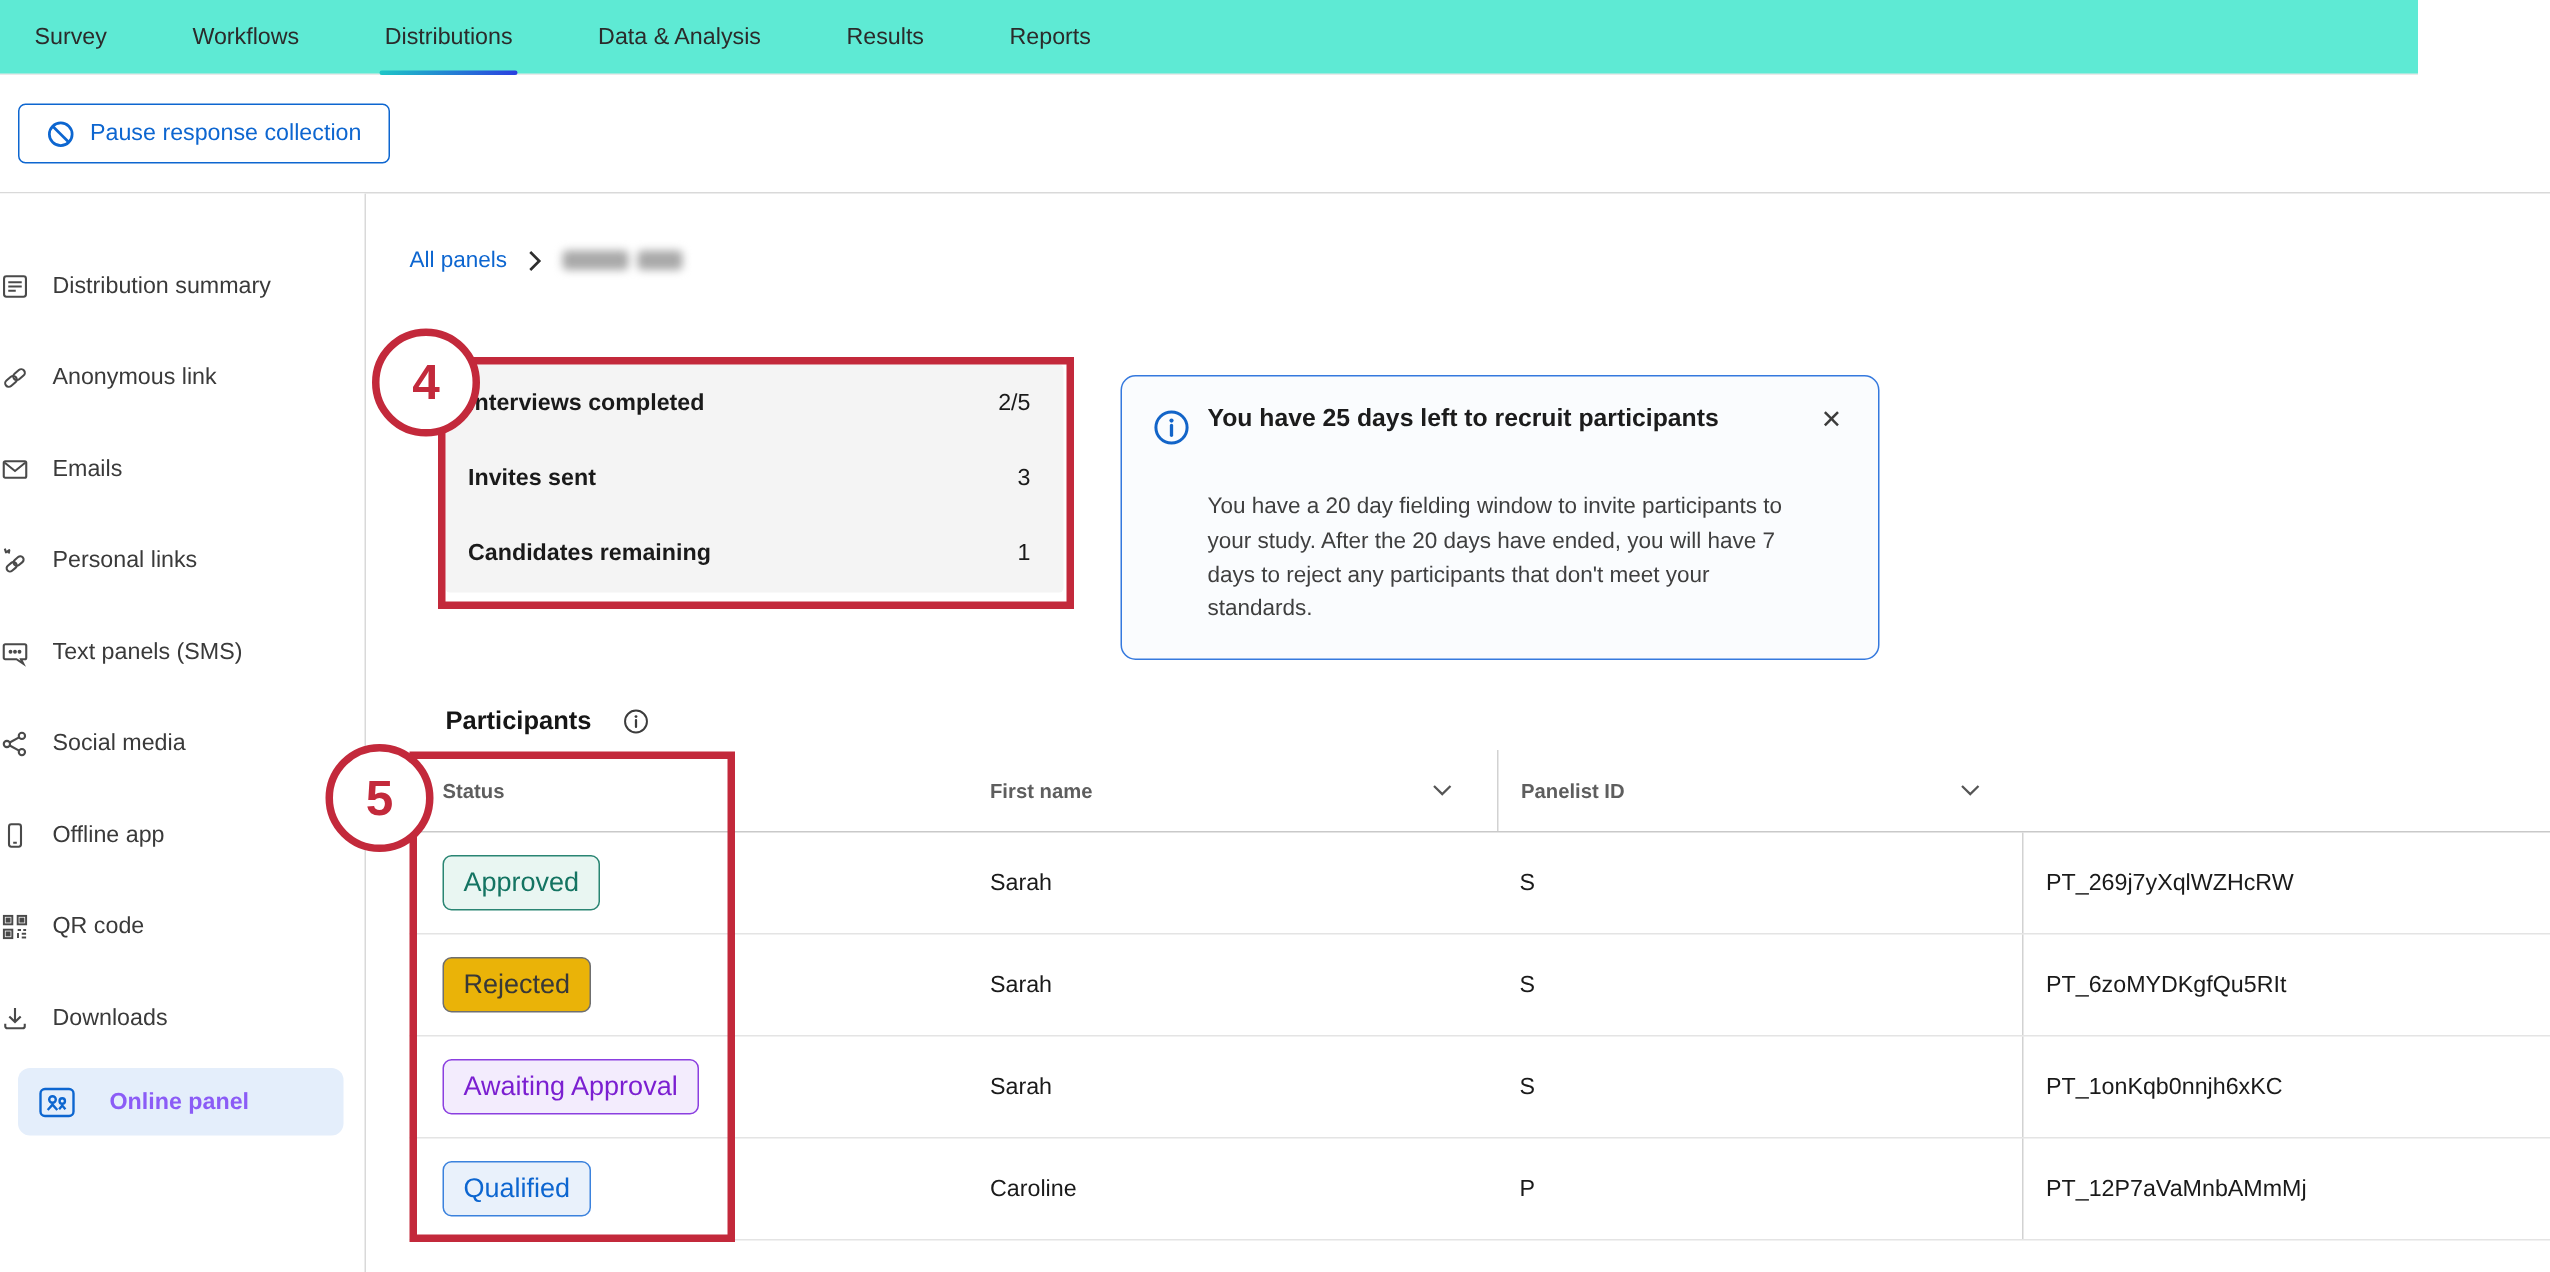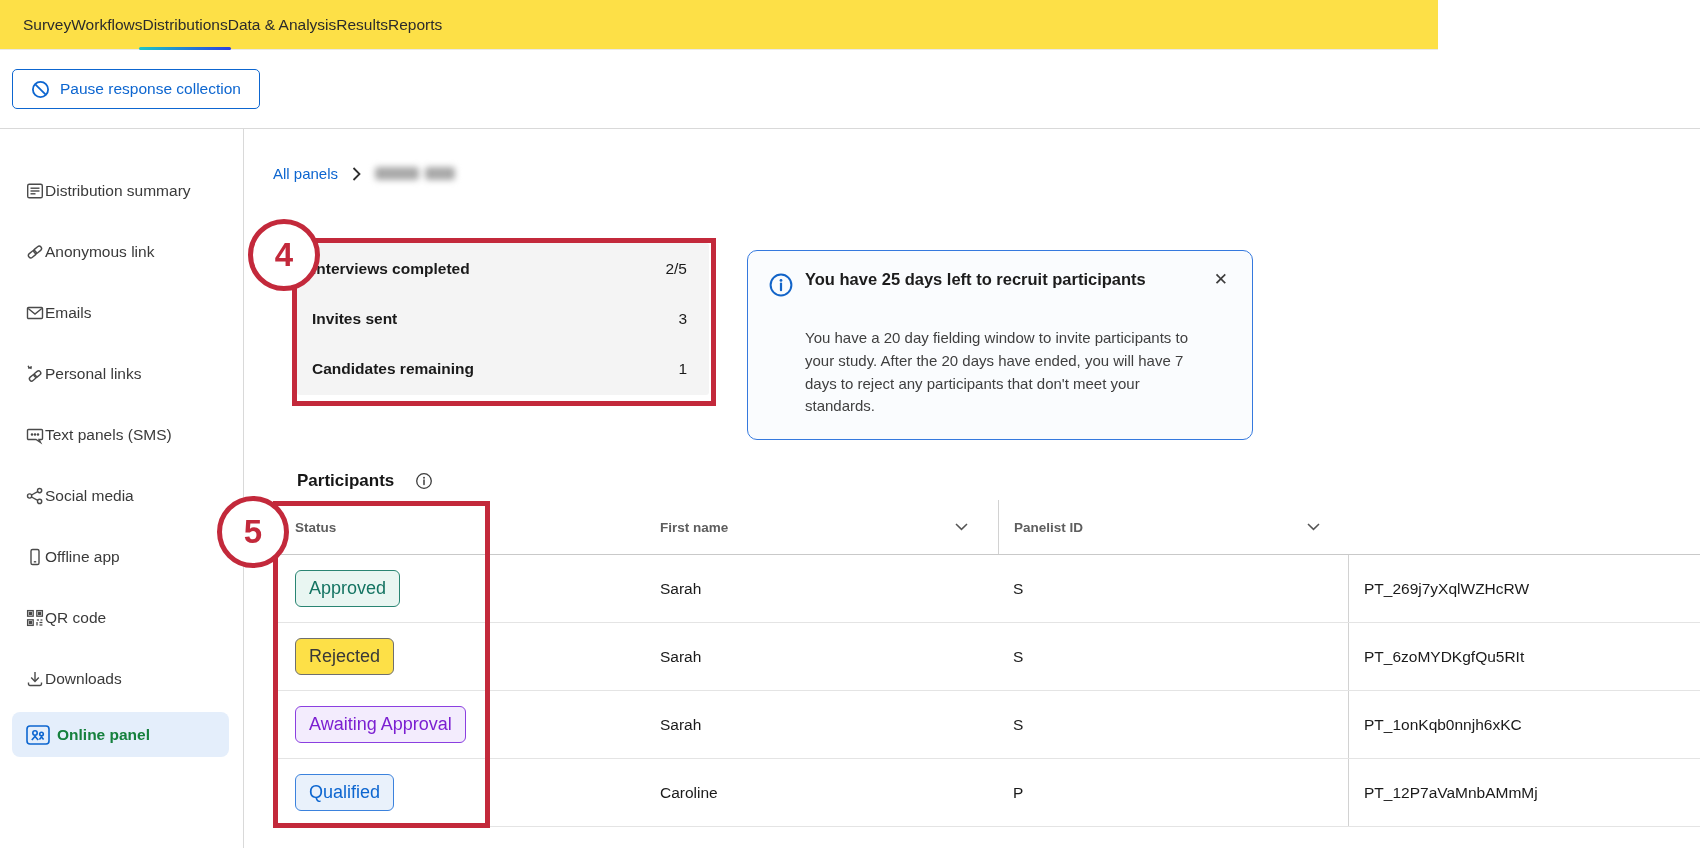--- a/index.html
+++ b/index.html
@@ -3,23 +3,23 @@
 <meta charset="utf-8">
 <style>
   * { margin:0; padding:0; box-sizing:border-box; }
   html,body { background:#fff; }
   .app {
     position:relative; width:1700px; height:848px; overflow:hidden;
     font-family:"Liberation Sans", sans-serif; color:#2b2b2b; background:#fff;
   }
   
   .topnav {
-    position:absolute; top:0; left:0; width:1438px; height:50px;
-    display:flex; align-items:center; padding-left:23px;
-    border-bottom:1px solid #e9e9e9; background:#fde047; z-index:3;
+    position:absolute; top:0; left:0; width:1612px; height:50px;
+    display:flex; align-items:center; gap:57px; padding-left:23px;
+    border-bottom:1px solid #e9e9e9; background:#5eead4; z-index:3;
   }
   .tab { position:relative; font-size:15.5px; color:#2b2b2b; height:50px;
     display:flex; align-items:center; cursor:pointer; white-space:nowrap; }
   .tab.active::after {
     content:""; position:absolute; left:-3px; right:-3px; bottom:0; height:3px;
     border-radius:2px; background:linear-gradient(90deg,#1ec6c6,#2b3fe0);
   }
   
   .toolbar { position:absolute; top:50px; left:0; width:1700px; height:78px; background:#fff; }
   .pause-btn {
@@ -28,27 +28,27 @@
     border:1px solid #0d66d0; border-radius:5px; background:#fff;
     color:#0d66d0; font-size:15.5px; cursor:pointer;
   }
   .hdiv { position:absolute; top:128px; left:0; width:1700px; height:1px; background:#d9d9d9; }
   
   .sidebar {
     position:absolute; top:129px; left:0; width:244px; height:719px;
     border-right:1px solid #d9d9d9; background:#fff; padding-top:31px;
   }
   .side-item {
-    height:61px; display:flex; align-items:center; padding-left:25px;
+    height:61px; display:flex; align-items:center; gap:15px; 
     font-size:15.5px; color:#3a3a3a; cursor:pointer;
   }
   .side-item svg { flex:0 0 auto; }
   .side-item.active-pill {
-    height:45px; margin:3px 14px 0 12px; padding-left:13px; gap:6px;
-    background:#e4eefb; border-radius:8px; color:#15803d; font-weight:bold;
+    height:45px; margin:3px 14px 0 12px; padding-left:13px; gap:22px;
+    background:#e4eefb; border-radius:8px; color:#8b5cf6; font-weight:bold;
   }
   
   .breadcrumb { position:absolute; left:273px; top:165px; display:flex; align-items:center; gap:14px; }
   .crumb-link { color:#0d66d0; font-size:15px; cursor:pointer; }
   .crumb-blur { display:flex; gap:6px; filter:blur(3px); }
   .crumb-blur i { display:block; height:13px; border-radius:3px; background:#a9a9a9; }
   .crumb-blur i.b1 { width:44px; } .crumb-blur i.b2 { width:30px; }
 
   .stats-box {
     position:absolute; left:297px; top:243px; width:412px; height:152px;
@@ -92,21 +92,21 @@
   .c-pid    { width:352px; padding-left:15px; border-left:1px solid #d2d2d2; }
   .thead .hlabel { font-size:13.5px; font-weight:bold; color:#5e5e5e; }
   .thead .c-last { background:#f0f0f0; border-bottom:2px solid #333; margin-bottom:-2px; }
   .hchevron { margin-left:auto; margin-right:30px; display:flex; cursor:pointer; }
   .cellval { font-size:15.5px; color:#1a1a1a; }
   .badge {
     display:inline-block; padding:7px 13px; border-radius:6px;
     font-size:18px; border:1px solid; line-height:1.2;
   }
   .badge.approved { color:#147462; border-color:#2a8573; background:#e9f6f2; }
-  .badge.rejected { color:#383838; border-color:#6f6f6f; background:#fde047; }
+  .badge.rejected { color:#383838; border-color:#6f6f6f; background:#eab308; }
   .badge.awaiting { color:#7b1fd1; border-color:#8b3fe0; background:#f3ecfd; }
   .badge.qualified{ color:#0d66d0; border-color:#3b82dd; background:#e9f1fb; }
 
   
   .anno-rect { position:absolute; border:5px solid #c3293b; z-index:30; pointer-events:none; }
   .anno-rect.r4 { left:292px; top:238px; width:424px; height:168px; }
   .anno-rect.r5 { left:273px; top:501px; width:217px; height:327px; }
   .anno-circle {
     position:absolute; width:72px; height:72px; border-radius:50%;
     background:#fff; border:5px solid #c3293b; z-index:31;

